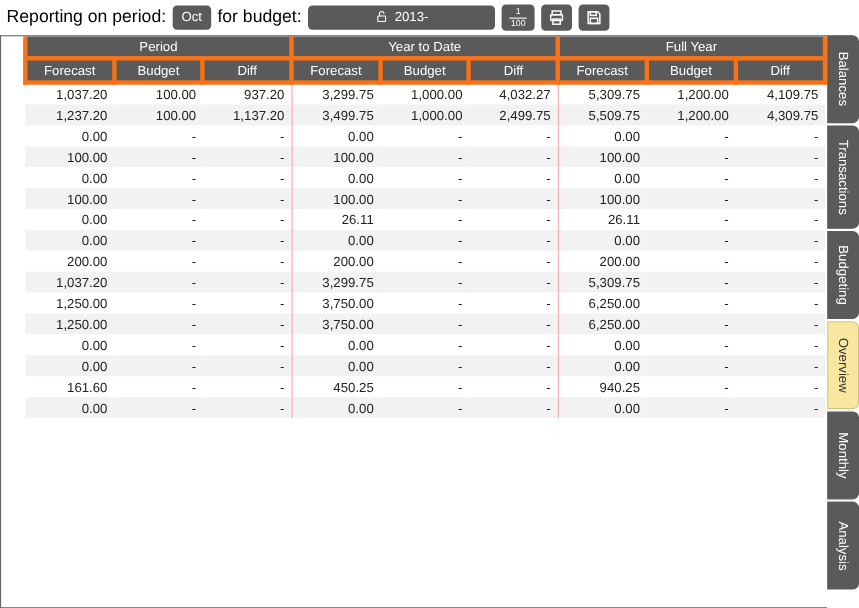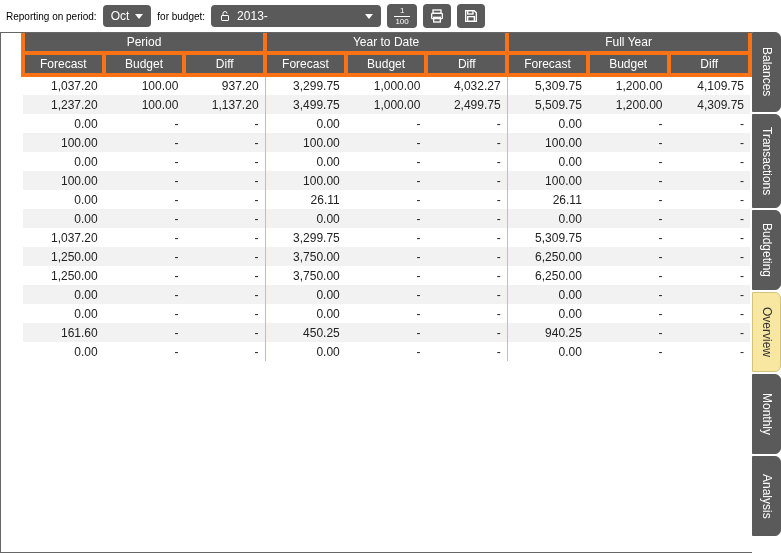--- a/index.html
+++ b/index.html
@@ -17,33 +17,34 @@
 *, *::before, *::after { box-sizing: border-box; }
 
 .top-bar {
   display: flex;
   align-items: center;
   padding: 4px 6px;
   gap: 6px;
   height: 32px;
 }
 .top-bar .label {
-  font-size: 10px;
+  font-size: 16px;
   color: #000;
 }
 .dropdown {
   display: inline-flex;
   align-items: center;
   background: #5a5a5a;
   color: #fff;
   border-radius: 4px;
   padding: 3px 8px;
   gap: 6px;
   cursor: pointer;
   height: 22px;
+  flex-direction: column;
 }
 .dropdown.wide { min-width: 170px; justify-content: space-between; }
 .dropdown .inner { display: inline-flex; align-items: center; gap: 6px;}
 .chevron {
   width: 0; height: 0;
   border-left: 4px solid transparent;
   border-right: 4px solid transparent;
   border-top: 5px solid #fff;
 }
 .lock-icon svg, .tb-btn svg { display: block; }
@@ -313,20 +314,31 @@
             <td>-</td>
             <td class="divider-right">-</td>
             <td>0.00</td>
             <td>-</td>
             <td class="divider-right">-</td>
             <td>0.00</td>
             <td>-</td>
             <td>-</td>
           </tr>
           <tr>
+            <td>200.00</td>
+            <td>-</td>
+            <td class="divider-right">-</td>
+            <td>200.00</td>
+            <td>-</td>
+            <td class="divider-right">-</td>
+            <td>200.00</td>
+            <td>-</td>
+            <td>-</td>
+          </tr>
+          <tr>
             <td>1,037.20</td>
             <td>-</td>
             <td class="divider-right">-</td>
             <td>3,299.75</td>
             <td>-</td>
             <td class="divider-right">-</td>
             <td>5,309.75</td>
             <td>-</td>
             <td>-</td>
           </tr>

